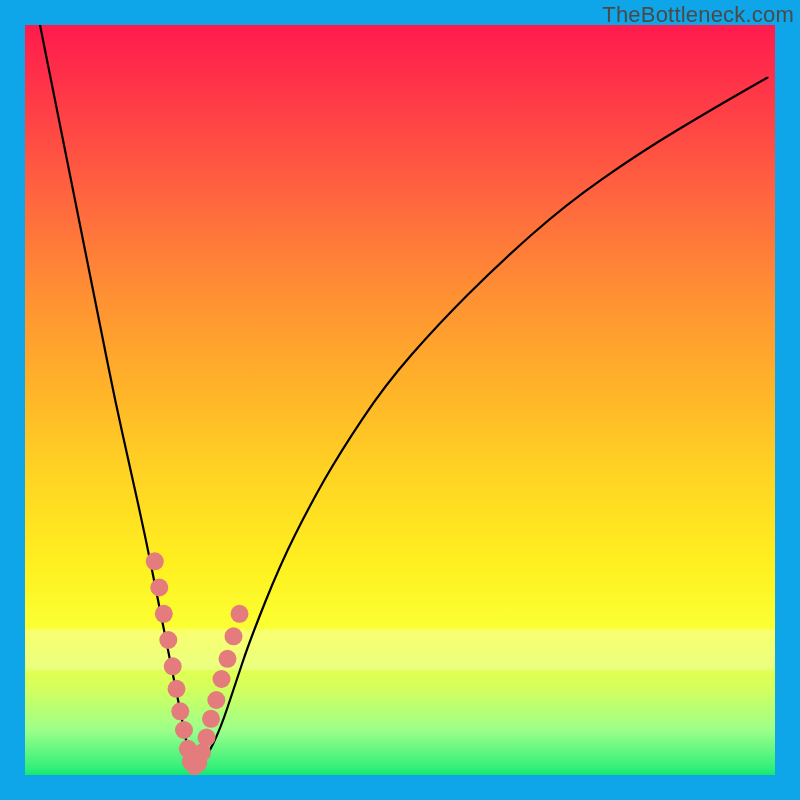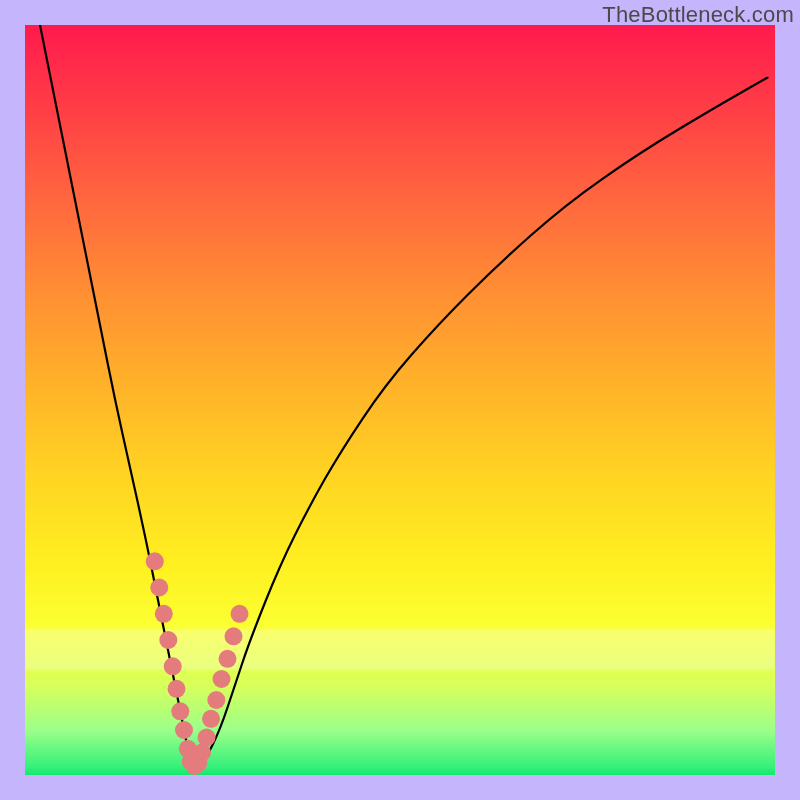--- a/index.html
+++ b/index.html
@@ -8,21 +8,21 @@
     width: 800px;
     height: 800px;
     overflow: hidden;
     font-family: Arial, Helvetica, sans-serif;
     background: #000;
   }
   .frame {
     position: relative;
     width: 800px;
     height: 800px;
-    background: #c4b5fd;
+    background: #0ea5e9;
     box-sizing: border-box;
   }
   .plot-area {
     position: absolute;
     left: 25px;
     top: 25px;
     width: 750px;
     height: 750px;
     overflow: hidden;
   }

